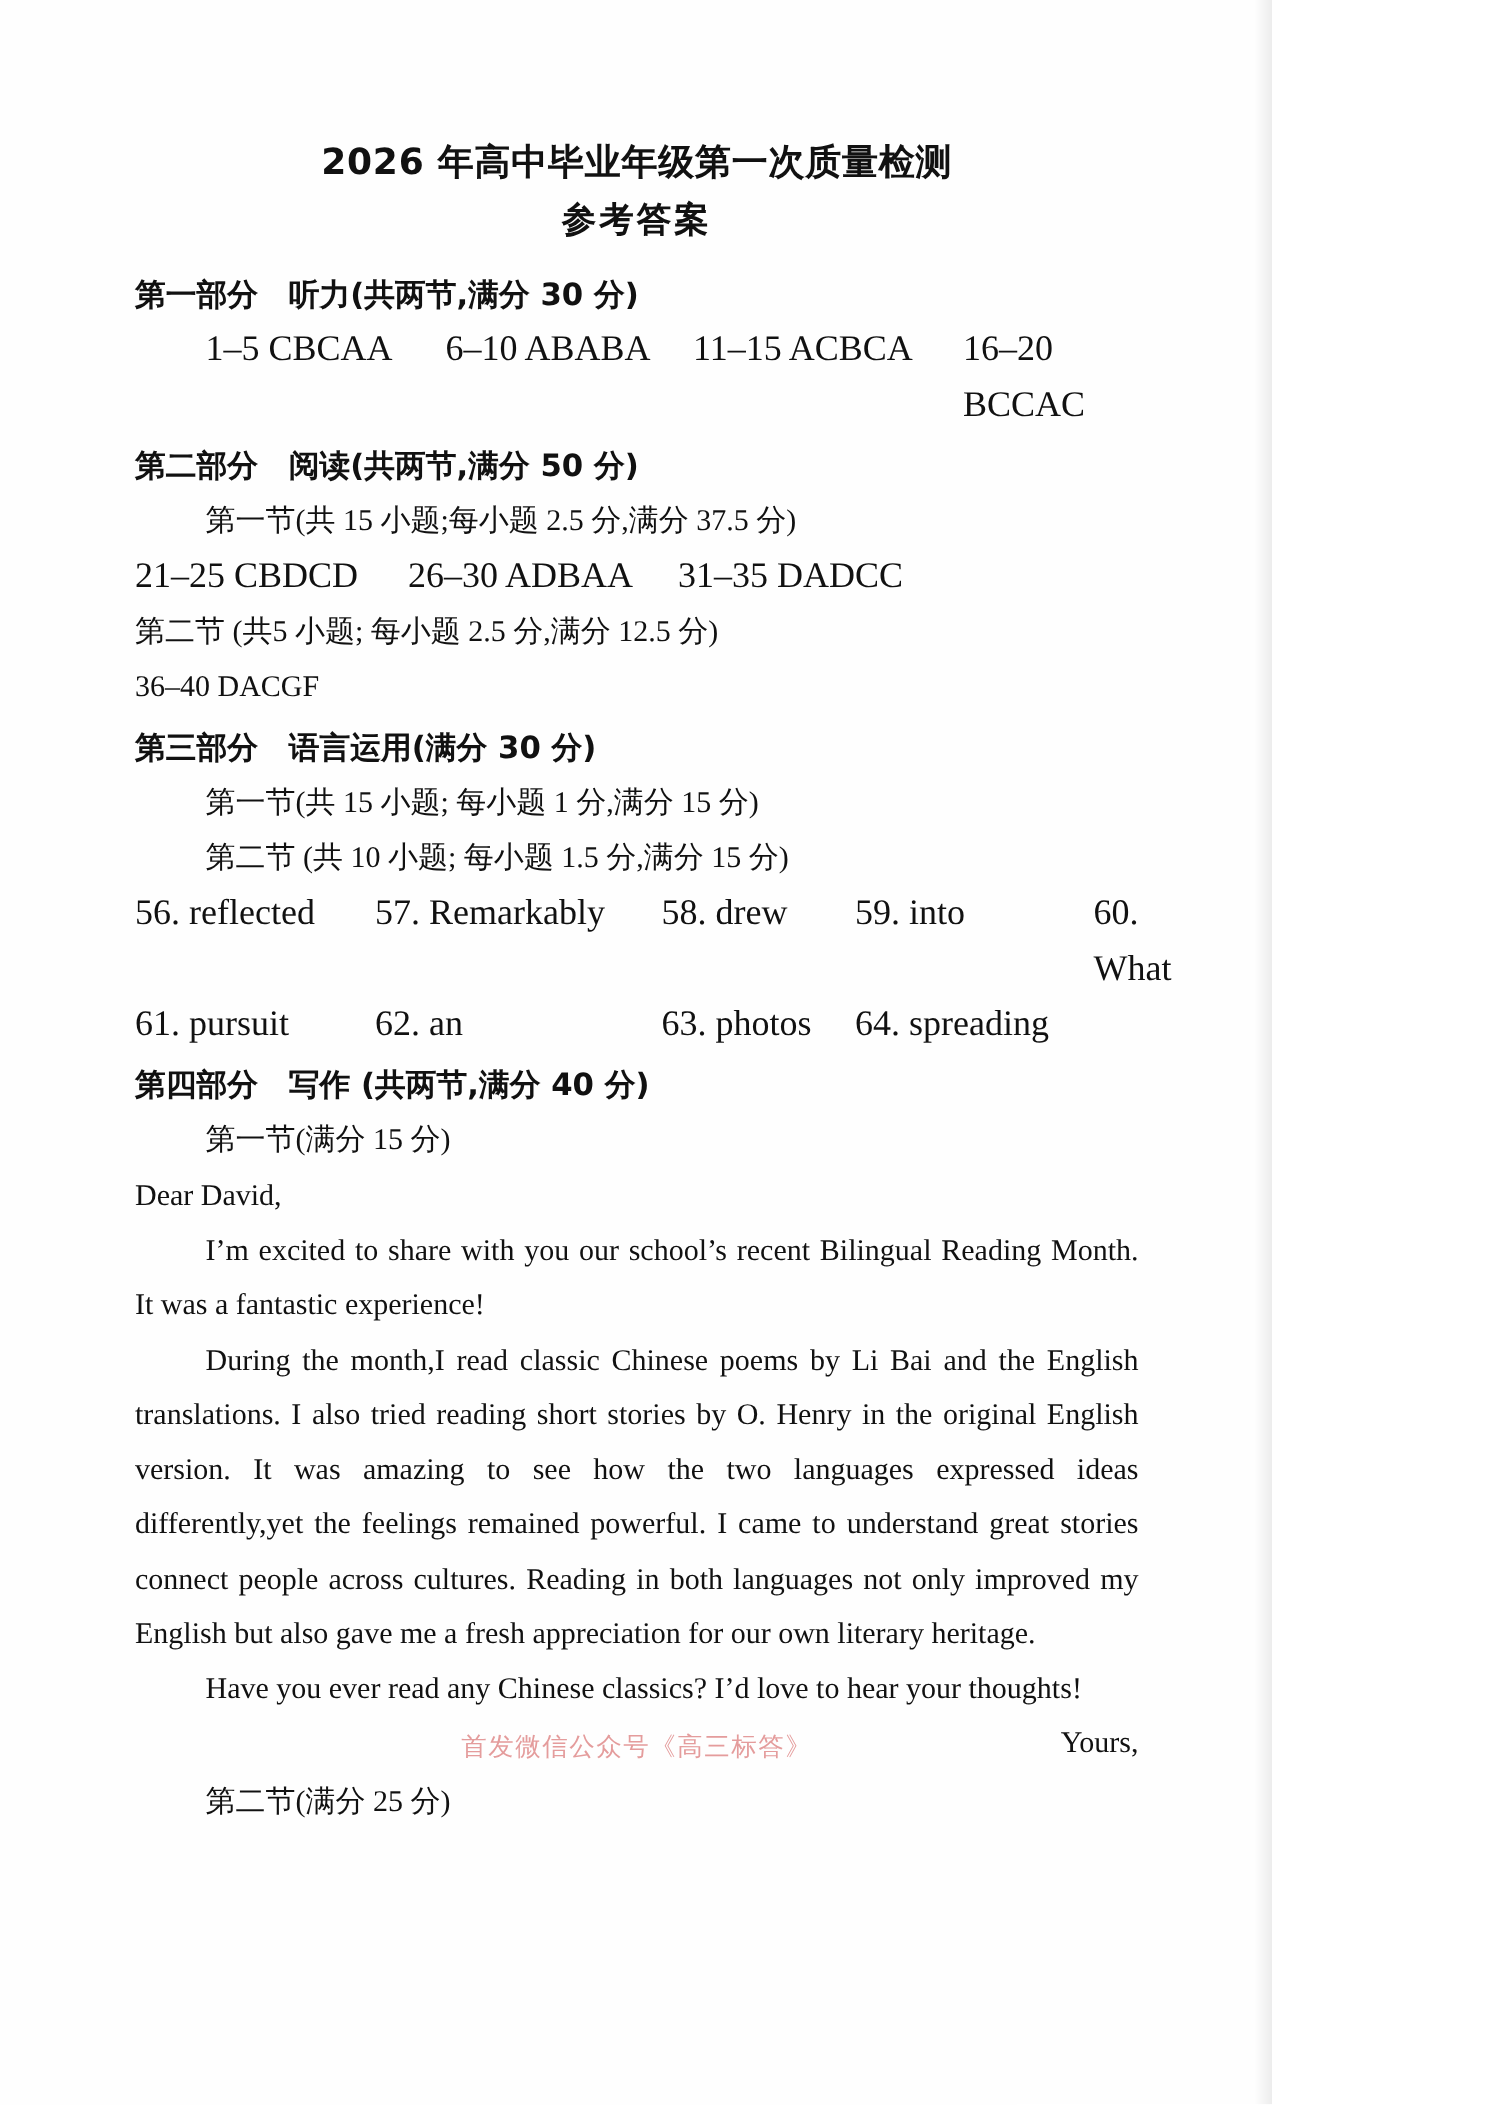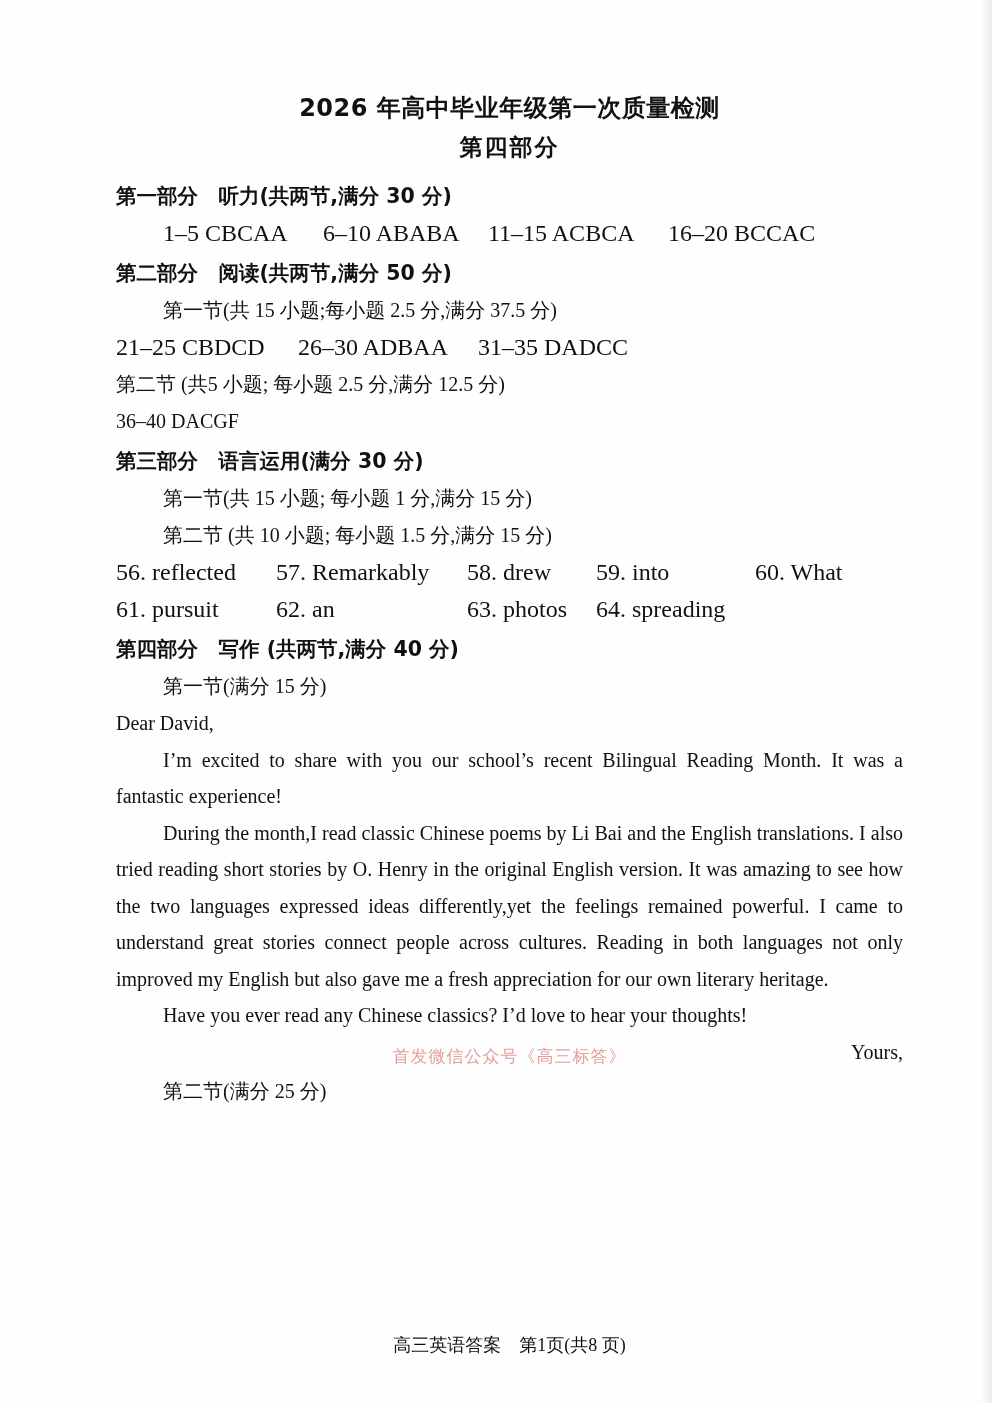--- a/index.html
+++ b/index.html
@@ -1,20 +1,20 @@
 <!DOCTYPE html>
 <html><head>
 <meta charset="utf-8">
 <style>
   html,body { margin:0; padding:0; background:#ffffff; }
   .page {
     position:relative;
-    width:992px; height:1403px;
+    width:848px; height:1403px;
     box-sizing:border-box;
-    padding:92px 89px 45px 116px;
+    padding:92px 89px 45px 90px;
     background:#fefefe;
     display:flex; flex-direction:column;
     font-family:"Liberation Serif","DejaVu Serif",serif;
     color:#111;
     overflow:hidden;
   }
   .page::after {
     content:""; position:absolute; top:0; right:0; width:12px; height:100%;
     background:linear-gradient(to right, rgba(0,0,0,0), rgba(0,0,0,0.07));
     pointer-events:none;
@@ -31,31 +31,31 @@
   .g-language  { grid-template-columns:185px 175px 1fr; }
   .g-words     { grid-template-columns:160px 191px 129px 159px 1fr; }
   .letter p, .para { margin:0; font-size:20px; line-height:36.5px; text-align:justify; }
   .para { text-indent:47px; }
   .salutation { text-indent:0; }
   .closing-line { position:relative; text-align:right; font-size:20px; line-height:37px; }
   .signature-line { text-align:right; font-size:20px; line-height:37px; }
   .watermark {
     position:absolute; left:50%; top:4px; transform:translateX(-50%);
     color:#e49c9c; font-size:17px; letter-spacing:1px; white-space:nowrap;
-    font-family:Liberation Serif, serif;
+    font-family:Liberation Mono, monospace;
   }
   .footer { margin-top:auto; text-align:center; font-size:18px; line-height:26px; }
 </style>
 </head>
 <body>
 
 <div class="page">
 
   <h1 class="doc-title hei">2026 年高中毕业年级第一次质量检测</h1>
-  <h2 class="doc-subtitle hei">第四部分</h2>
+  <h2 class="doc-subtitle hei">参考答案</h2>
 
   <div class="part-heading hei">第一部分　听力(共两节,满分 30 分)</div>
   <div class="grid g-listening">
     <span>1–5 CBCAA</span>
     <span>6–10 ABABA</span>
     <span>11–15 ACBCA</span>
     <span>16–20 BCCAC</span>
   </div>
 
   <div class="part-heading hei">第二部分　阅读(共两节,满分 50 分)</div>
@@ -94,15 +94,14 @@
     <p class="para">During the month,I read classic Chinese poems by Li Bai and the English translations. I also tried reading short stories by O. Henry in the original English version. It was amazing to see how the two languages expressed ideas differently,yet the feelings remained powerful. I came to understand great stories connect people across cultures. Reading in both languages not only improved my English but also gave me a fresh appreciation for our own literary heritage.</p>
     <p class="para">Have you ever read any Chinese classics? I’d love to hear your thoughts!</p>
     <div class="closing-line">
       <span class="watermark">首发微信公众号《高三标答》</span>
       <span>Yours,</span>
     </div>
   </div>
 
   <div class="line indent" style="margin-top:2px;">第二节(满分 25 分)</div>
 
-  <div class="footer">高三英语答案　第1页(共8 页)</div>
 
 </div>
 
 </body></html>

